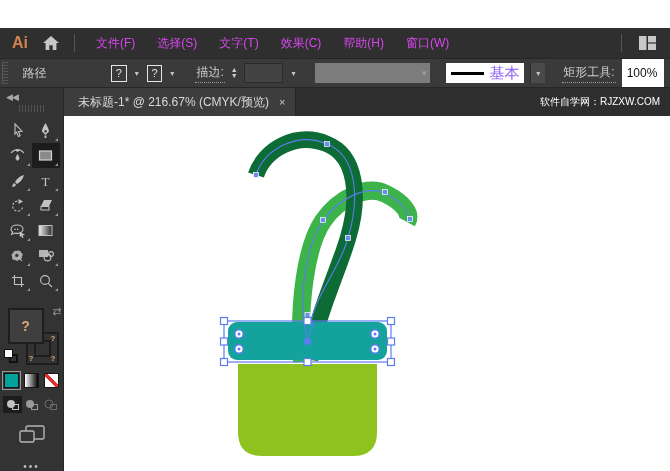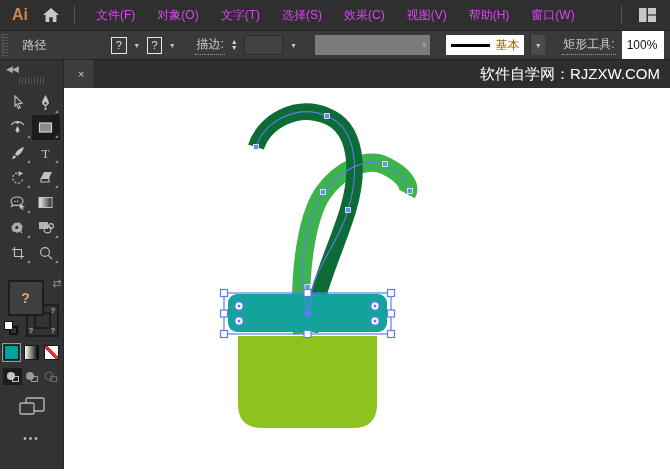--- a/index.html
+++ b/index.html
@@ -2,21 +2,21 @@
 <html><head>
 <meta charset="utf-8">
 <style>
   * { margin:0; padding:0; box-sizing:border-box; }
   html,body { background:#222; }
   body { font-family:"Liberation Sans","DejaVu Sans",sans-serif; }
   .app { position:relative; width:670px; height:471px; overflow:hidden; background:#fff;
          color:#d6d6d6; font-size:12px; -webkit-font-smoothing:antialiased; }
 
   
-  .menubar { height:30px; background:#2f2f2f; display:flex; align-items:center; gap:4px; padding:0 10px; }
+  .menubar { height:30px; background:#2f2f2f; display:flex; align-items:center; gap:4px; padding:0 10px;margin-top:28px; }
   .ai-logo { font-weight:bold; font-size:16px; color:#d2824f; padding:0 6px 0 2px; letter-spacing:0; }
   .iconbtn { display:flex; align-items:center; justify-content:center; width:26px; height:24px; }
   .vsep { width:1px; height:18px; background:#555; margin:0 6px; }
   .menu-items { display:flex; align-items:center; }
   .menu-item { padding:0 11px; line-height:30px; color:#d946ef; cursor:default; white-space:nowrap; }
   .menubar-right { margin-left:auto; display:flex; align-items:center; gap:6px; }
   .chev { color:#c8c8c8; font-size:9px; }
 
   
   .controlbar { height:30px; background:#3a3a3a; border-top:1px solid #262626; border-bottom:1px solid #262626;
@@ -28,21 +28,21 @@
   .cb-label.dotted { border-bottom:1px dotted #9a9a9a; padding:0 1px 1px 1px; }
   .swatchbox { width:17px; height:17px; border:1px solid #e6e6e6; background:#3a3a3a; color:#e0e0e0;
                display:flex; align-items:center; justify-content:center; font-size:11px; }
   .ddchev { color:#c4c4c4; font-size:8px; padding:0 2px; }
   .stepper { display:flex; flex-direction:column; justify-content:center; line-height:6px; font-size:7px; color:#cfcfcf; }
   .field-dark { width:44px; height:20px; background:#424242; border:1px solid #2c2c2c; }
   .dd-disabled { width:128px; height:20px; background:#7c7c7c; display:flex; align-items:center; justify-content:flex-end; padding-right:4px; }
   .dd-disabled .chev { color:#9d9d9d; }
   .stroke-style { width:86px; height:20px; background:#fff; display:flex; align-items:center; padding:0 5px; gap:5px; }
   .stroke-line { flex:1; height:3px; background:#000; }
-  .stroke-style-name { color:#a16207; font-size:12px; white-space:nowrap;text-align:center; }
+  .stroke-style-name { color:#8b5cf6; font-size:15px; white-space:nowrap;text-align:center; }
   .stroke-style-chev { width:16px; height:20px; background:#4a4a4a; border-left:1px solid #2c2c2c;
                        display:flex; align-items:center; justify-content:center; }
   .field-light { width:46px; height:28px; background:#fff; color:#111; display:flex; align-items:center; padding:0 5px; }
 
   
   .workarea { display:flex; height:409px; }
 
   
   .toolbar { width:64px; background:#333; border-right:1px solid #262626; position:relative; flex:none; }
   .tb-collapse { color:#a8a8a8; font-size:9px; padding:4px 0 0 6px; letter-spacing:-1px; }
@@ -81,21 +81,21 @@
   .screenmode { display:flex; justify-content:center; margin-top:12px; }
   .tb-dots { text-align:center; color:#c0c0c0; letter-spacing:2px; font-size:10px; margin-top:16px; }
 
   
   .docarea { flex:1; display:flex; flex-direction:column; min-width:0; }
   .tabbar { height:28px; background:#2e2e2e; display:flex; align-items:stretch; }
   .tab { background:#3d3d3d; display:flex; align-items:center; gap:10px; padding:0 10px 0 14px;
          color:#d8d8d8; white-space:nowrap; border-right:1px solid #262626; }
   .tab-close { color:#c9c9c9; font-size:11px; }
   .tab-spacer { flex:1; }
-  .watermark { display:flex; align-items:center; color:#fff; font-size:15px; padding-right:10px; white-space:nowrap; }
+  .watermark { display:flex; align-items:center; color:#fff; font-size:10px; padding-right:10px; white-space:nowrap; }
   .canvas { flex:1; background:#fff; position:relative; }
   .canvas svg { position:absolute; left:0; top:0; }
 
   
   .tooltip { position:absolute; left:62px; top:150px; z-index:30; background:#f2f2f2; color:#222;
              border:1px solid #8e8e8e; box-shadow:2px 2px 4px rgba(0,0,0,.45); font-size:11px;
              padding:2px 7px 3px 7px; white-space:nowrap; }
 </style>
 </head>
 <body>
@@ -105,25 +105,23 @@
   <div class="menubar">
     <span class="ai-logo">Ai</span>
     <span class="iconbtn">
       <svg width="16" height="14" viewBox="0 0 16 14">
           <path d="M8 0 L16 7 L13.4 7 L13.4 14 L9.7 14 L9.7 9.2 L6.3 9.2 L6.3 14 L2.6 14 L2.6 7 L0 7 Z" fill="#c8c8c8"></path>
         </svg>
     </span>
     <span class="vsep"></span>
     <div class="menu-items">
       <span class="menu-item">文件(F)</span>
-      <span class="menu-item">对象(O)</span>
+      <span class="menu-item">选择(S)</span>
       <span class="menu-item">文字(T)</span>
-      <span class="menu-item">选择(S)</span>
       <span class="menu-item">效果(C)</span>
-      <span class="menu-item">视图(V)</span>
       <span class="menu-item">帮助(H)</span>
       <span class="menu-item">窗口(W)</span>
     </div>
     <div class="menubar-right">
       <span class="vsep"></span>
       <span class="iconbtn">
         <svg width="17" height="14" viewBox="0 0 17 14">
           <rect x="0" y="0" width="7.5" height="14" fill="#c8c8c8"></rect>
           <rect x="9" y="0" width="8" height="6.4" fill="#c8c8c8"></rect>
           <rect x="9" y="7.6" width="8" height="6.4" fill="#c8c8c8"></rect>
@@ -325,20 +323,21 @@
             <rect x="1" y="6" width="14" height="11" rx="1.5" fill="#333" stroke="#b5b5b5" stroke-width="1.4"></rect>
           </svg>
       </div>
 
       <div class="tb-dots">•••</div>
     </div>
 
     <div class="docarea">
       <div class="tabbar">
         <div class="tab">
+          <span>未标题-1* @ 216.67% (CMYK/预览)</span>
           <span class="tab-close">×</span>
         </div>
         <div class="tab-spacer"></div>
         <div class="watermark">软件自学网：RJZXW.COM</div>
       </div>
 
       <div class="canvas">
         <svg width="605" height="381" viewBox="0 0 605 381">
 
           <path d="M 238,246 C 234,188 242,130 259,105 C 275,82 303,68 322,78 C 338,86 348,97 343,106" fill="none" stroke="#3cb44b" stroke-width="18"></path>

